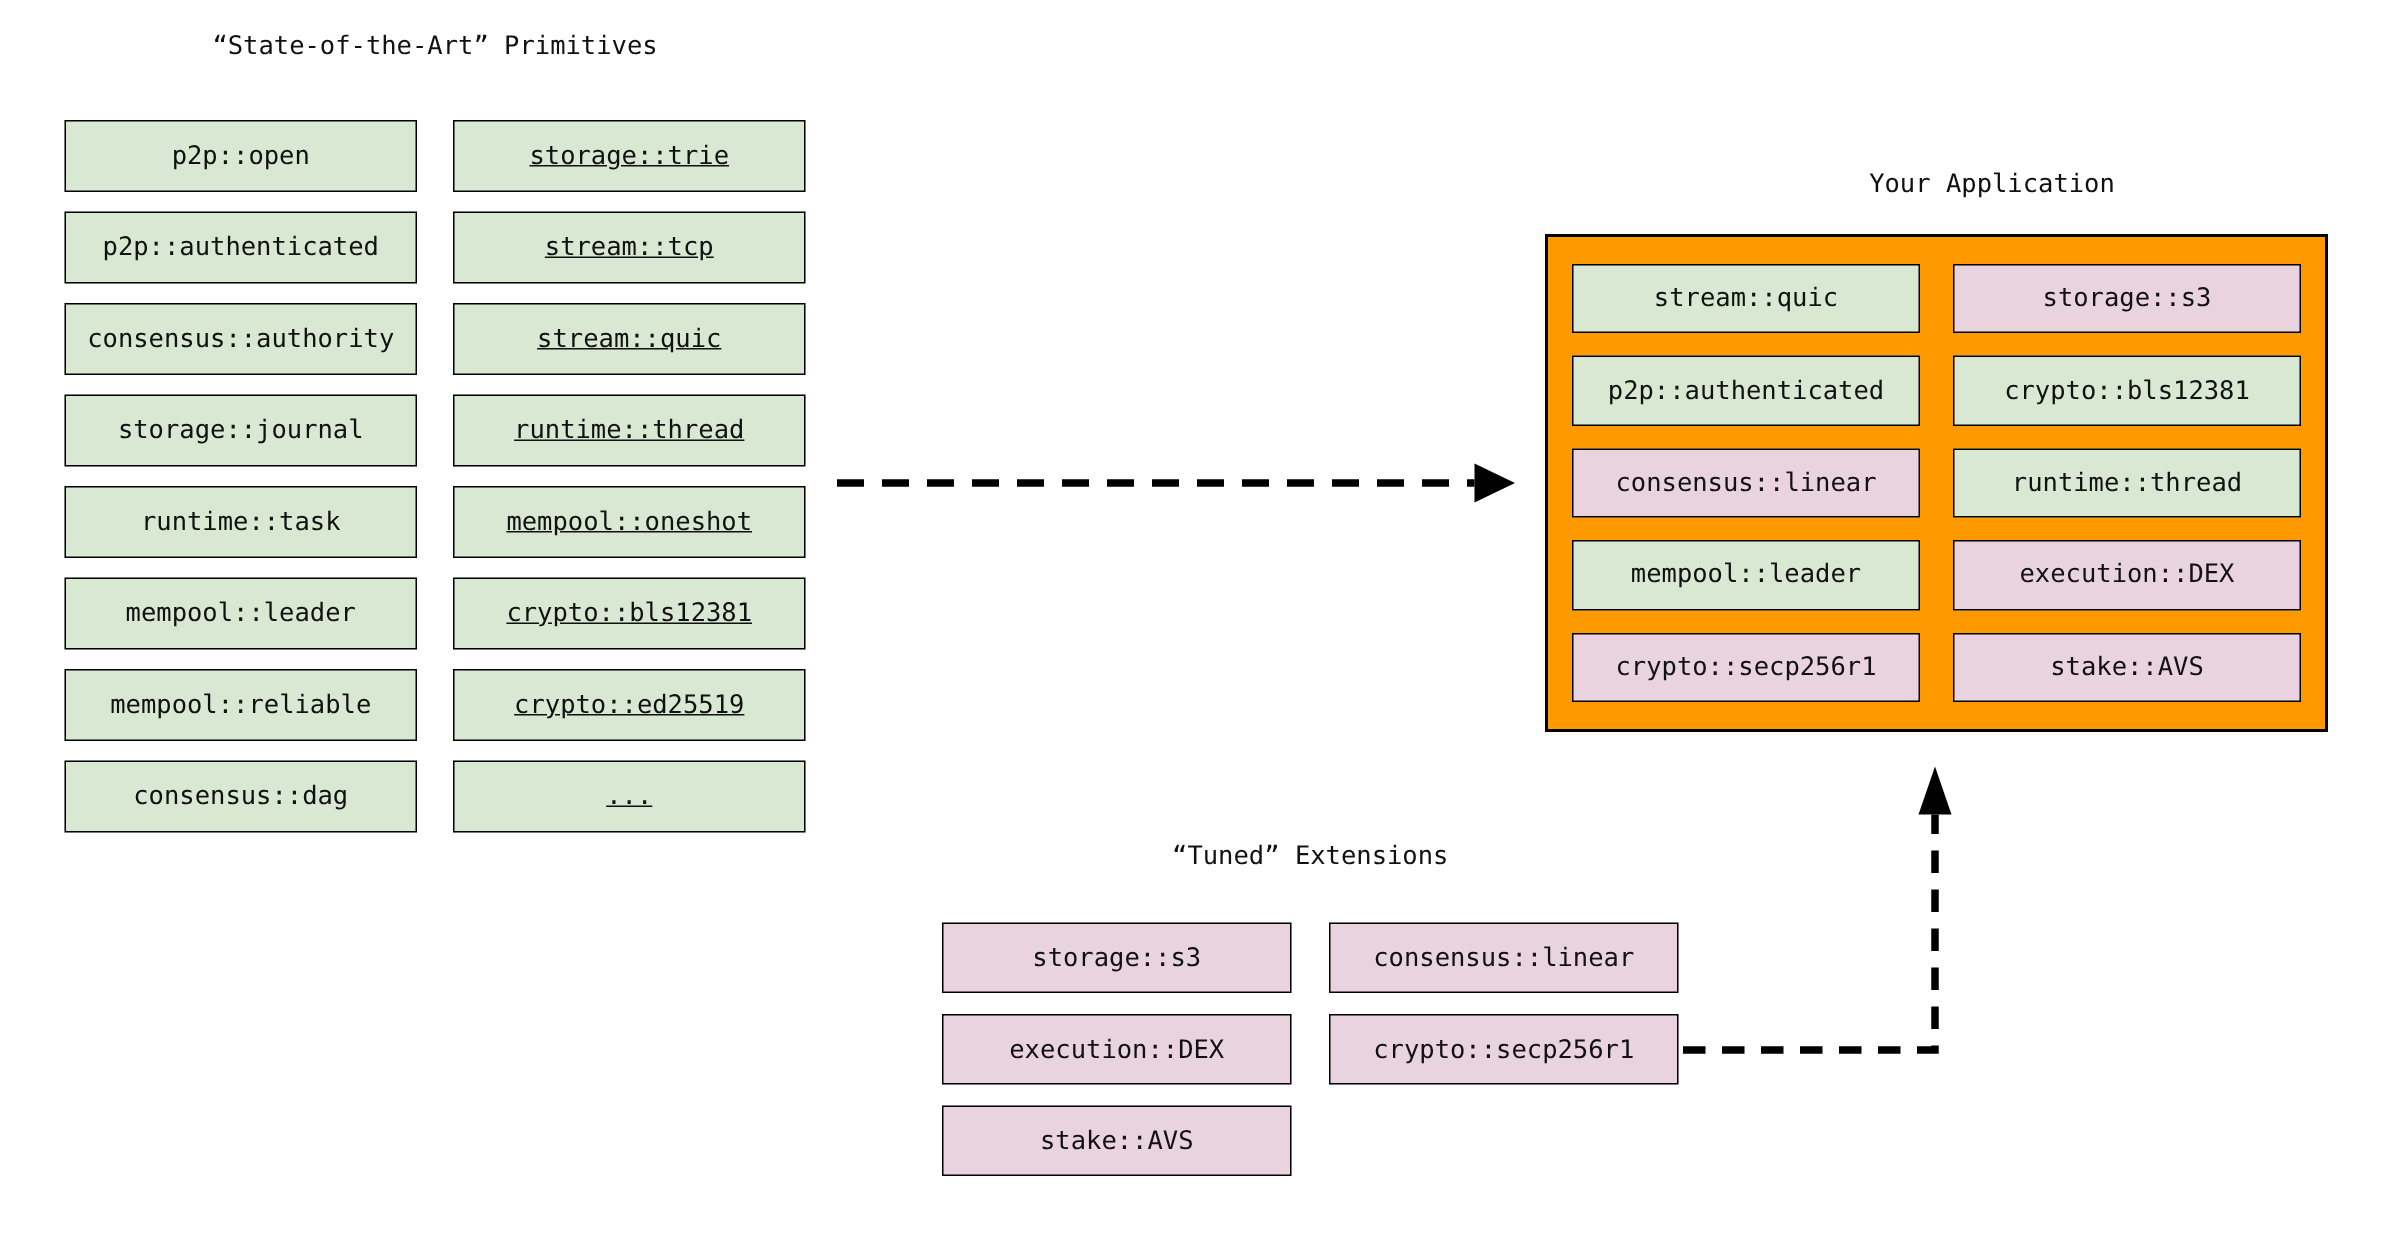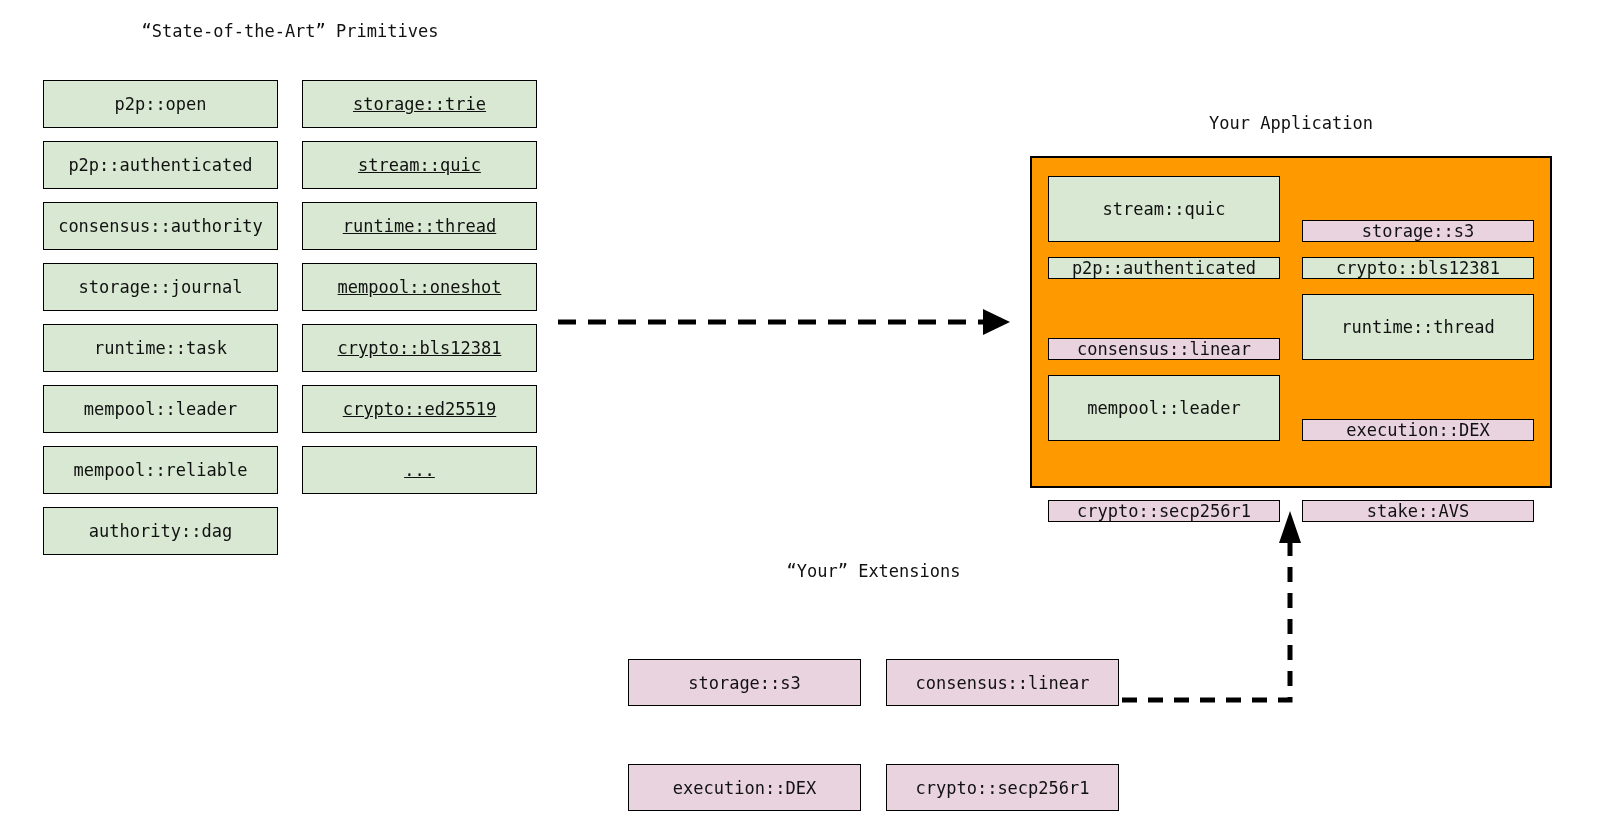--- a/index.html
+++ b/index.html
@@ -31,31 +31,31 @@
   .box {
     box-sizing: border-box;
     border: 1.5px solid var(--box_border, #000);
     display: flex;
     align-items: center;
     justify-content: center;
     font-size: 17px;
     white-space: nowrap;
   }
   .green { background: var(--primitive_green, #d8e8d2); }
-  .pink  { background: var(--extension_pink, #e9d3de); margin-top: 44px; }
+  .pink  { background: var(--extension_pink, #e9d3de); }
 
   
   .primitives-title { left: 43px; top: 20px; width: 494px; }
   .primitives-col { top: 80px; width: 235px; gap: 13px; }
   .primitives-col .box { height: 48px; }
   .primitives-col.c1 { left: 43px; }
   .primitives-col.c2 { left: 302px; text-decoration: underline; }
 
   
-  .application-title { left: 1030px; top: 112px; width: 522px; }
+  .application-title { left: 1067px; top: 112px; width: 522px; }
   .application-container {
     position: absolute;
     left: 1030px;
     top: 156px;
     width: 522px;
     height: 332px;
     box-sizing: border-box;
     background: var(--application_orange, #ff9900);
     border: 2px solid var(--box_border, #000);
     display: grid;
@@ -112,30 +112,33 @@
 
       <div class="box green">
         <span>mempool::leader</span>
       </div>
 
       <div class="box green">
         <span>mempool::reliable</span>
       </div>
 
       <div class="box green">
-        <span>authority::dag</span>
+        <span>consensus::dag</span>
       </div>
     </div>
 
   <div class="vcol primitives-col c2">
 
       <div class="box green">
         <span>storage::trie</span>
       </div>
 
+      <div class="box green">
+        <span>stream::tcp</span>
+      </div>
 
       <div class="box green">
         <span>stream::quic</span>
       </div>
 
       <div class="box green">
         <span>runtime::thread</span>
       </div>
 
       <div class="box green">
@@ -193,21 +196,21 @@
 
       <div class="box pink">
         <span>crypto::secp256r1</span>
       </div>
 
       <div class="box pink">
         <span>stake::AVS</span>
       </div>
     </div>
 
-  <div class="section-title extensions-title">“Your” Extensions</div>
+  <div class="section-title extensions-title">“Tuned” Extensions</div>
 
   <div class="vcol extensions-col c1">
 
       <div class="box pink">
         <span>storage::s3</span>
       </div>
 
       <div class="box pink">
         <span>execution::DEX</span>
       </div>

